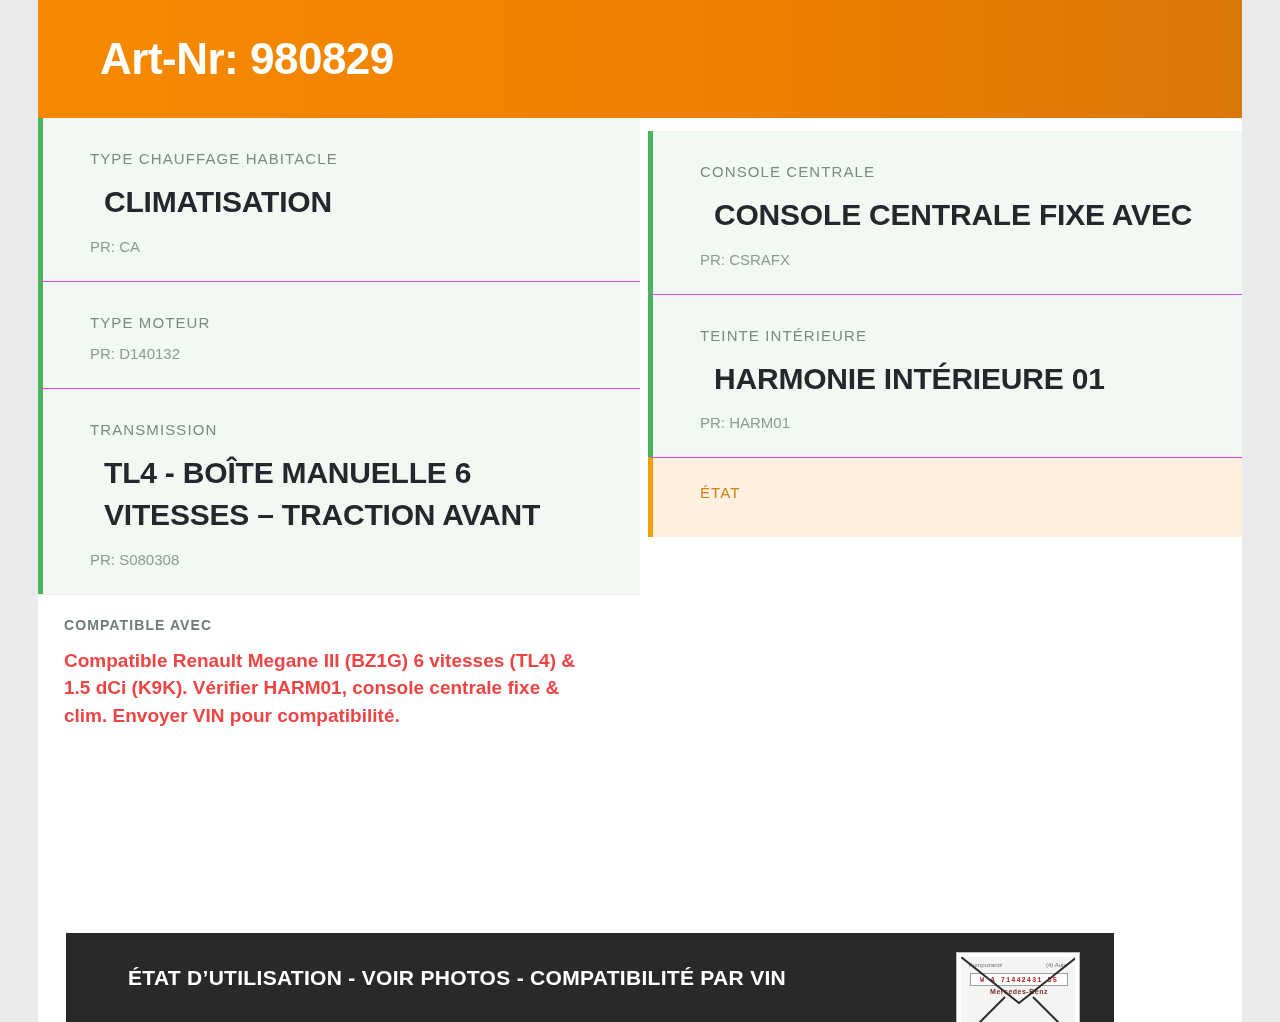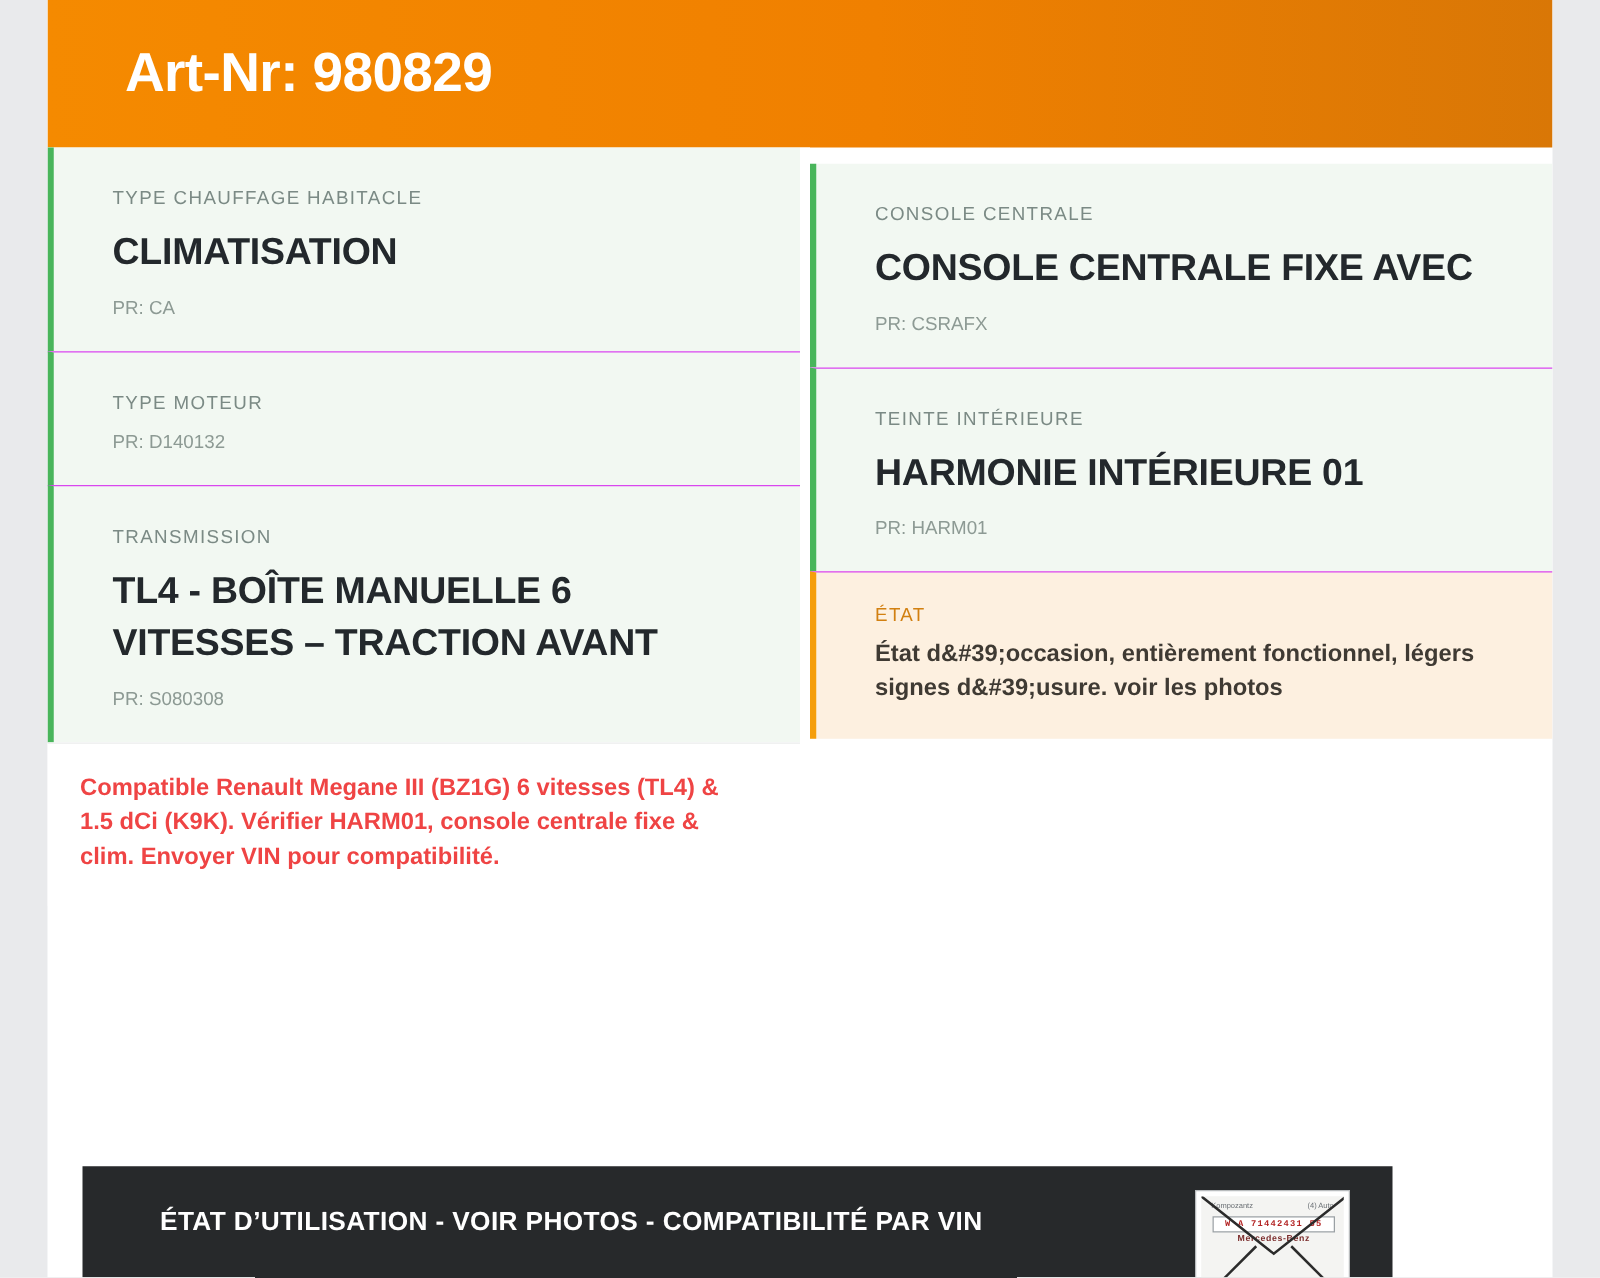--- a/index.html
+++ b/index.html
@@ -84,21 +84,21 @@
     text-transform: uppercase;
     margin: 0 0 14px 0;
   }
   .card.state .card-label { color: #d28011; margin-bottom: 10px; }
   .card-value {
     font-size: 30px;
     font-weight: bold;
     color: #23282c;
     line-height: 1.42;
     letter-spacing: -0.2px;
-    margin: 0;
+    margin: 14px;
     text-transform: uppercase;
   }
   .card-pr {
     font-size: 15px;
     color: #8d9a94;
     margin: 14px 0 0 0;
   }
   .state-text {
     font-size: 19px;
     font-weight: bold;
@@ -230,20 +230,21 @@
           <div class="card-pr">PR: D140132</div>
         </div>
 
         <div class="card">
           <div class="card-label">TRANSMISSION</div>
           <div class="card-value">TL4 - BOÎTE MANUELLE 6 VITESSES – TRACTION AVANT</div>
           <div class="card-pr">PR: S080308</div>
         </div>
 
         <div class="compat">
+          <div class="compat-label">COMPATIBLE AVEC</div>
           <div class="compat-text">Compatible Renault Megane III (BZ1G) 6 vitesses (TL4) &amp; 1.5 dCi (K9K). Vérifier HARM01, console centrale fixe &amp; clim. Envoyer VIN pour compatibilité.</div>
         </div>
 
       </div>
 
       <div class="divider-v"></div>
 
       <div class="col-right">
 
         <div class="card">
@@ -253,21 +254,20 @@
         </div>
 
         <div class="card">
           <div class="card-label">TEINTE INTÉRIEURE</div>
           <div class="card-value">HARMONIE INTÉRIEURE 01</div>
           <div class="card-pr">PR: HARM01</div>
         </div>
 
         <div class="card state">
           <div class="card-label">ÉTAT</div>
-          <div class="state-text">État d&amp;#39;occasion, entièrement fonctionnel, légers signes d&amp;#39;usure. voir les photos</div>
         </div>
 
       </div>
     </div>
 
     <div class="footer">
       <div class="footer-text">ÉTAT D’UTILISATION - VOIR PHOTOS - COMPATIBILITÉ PAR VIN</div>
 
       <div class="footer-badge">
         <div class="badge-inner">

